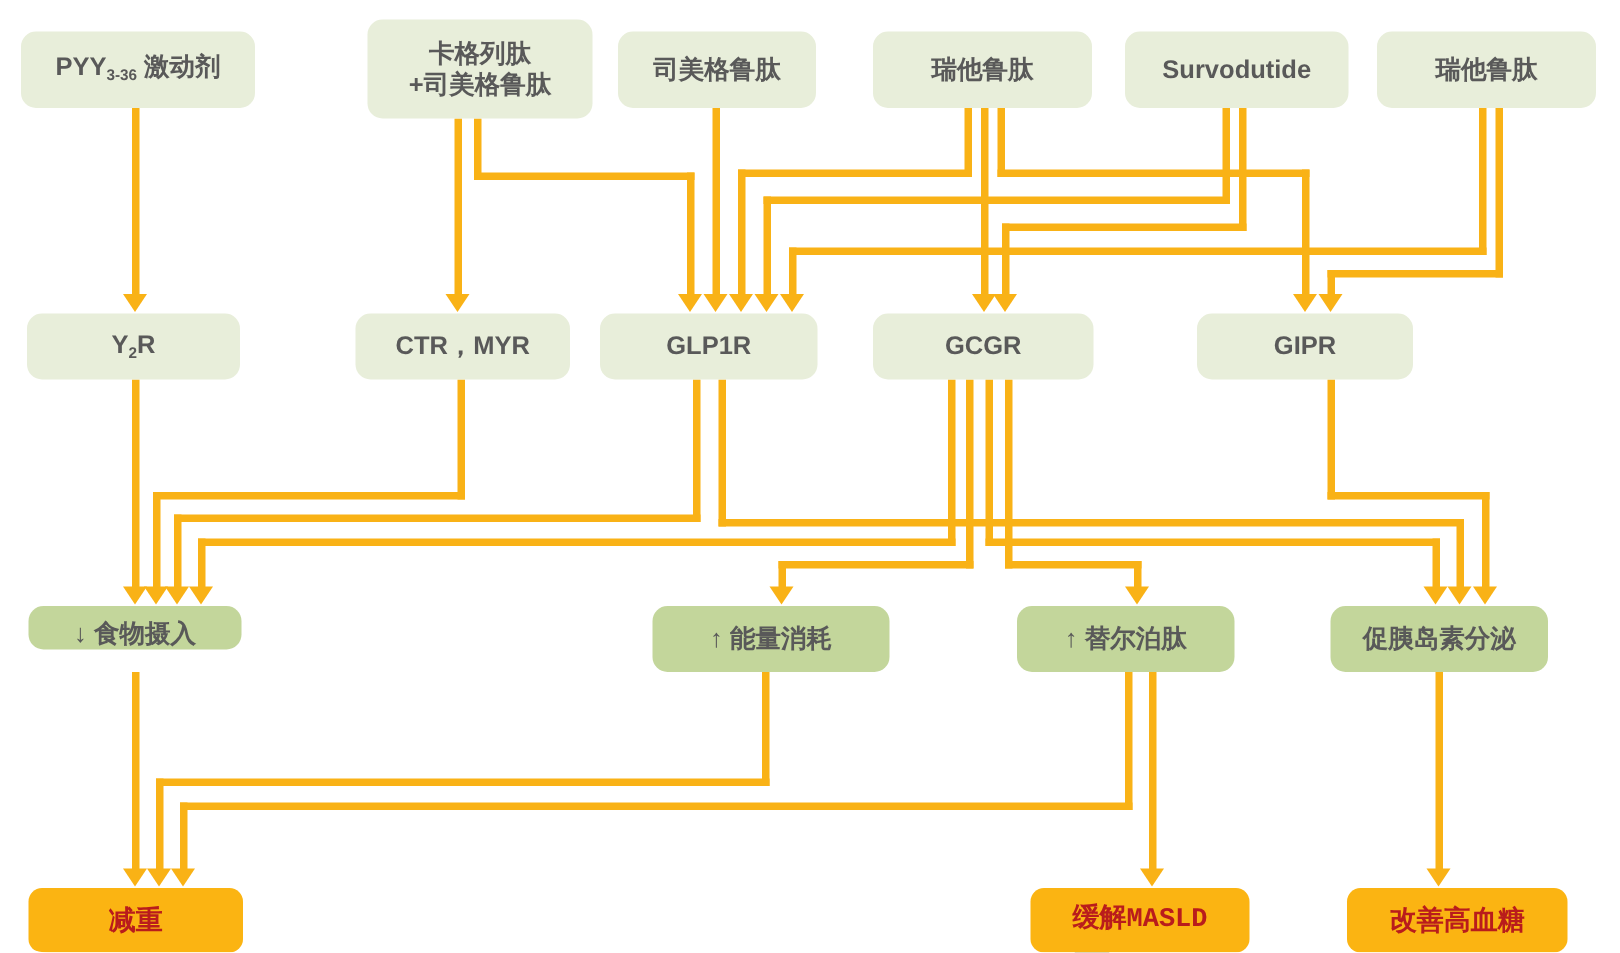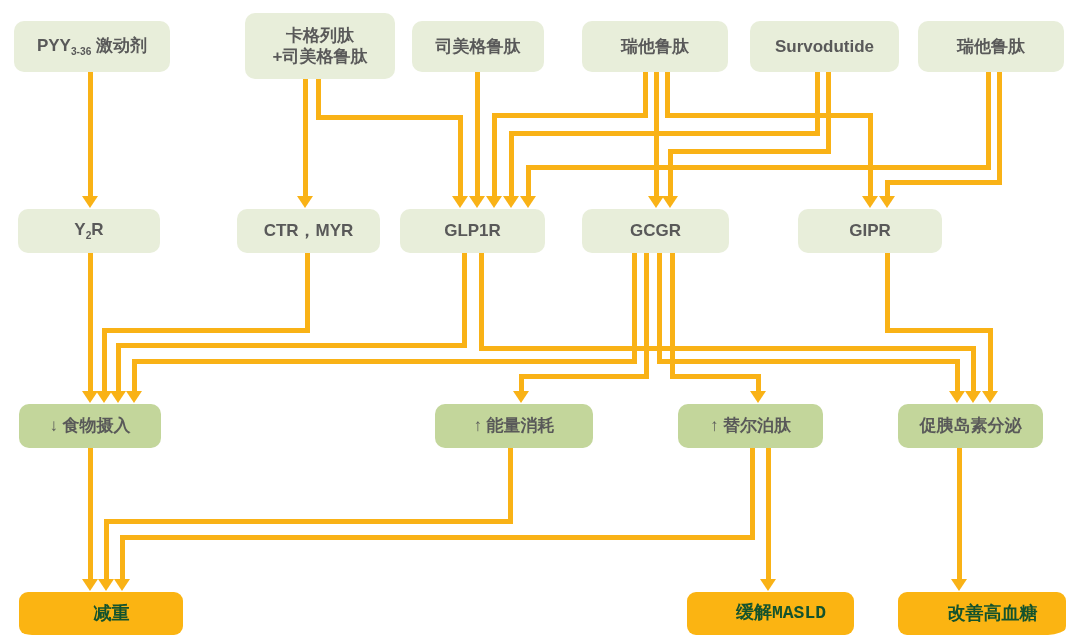--- a/index.html
+++ b/index.html
@@ -8,21 +8,21 @@
     font-family:"Liberation Sans","DejaVu Sans",sans-serif;
     border-radius:32px;
   }
   .box{
     position:absolute;display:flex;align-items:center;justify-content:center;
     text-align:center;font-weight:bold;color:var(--text,#595959);
     font-size:17px;line-height:1.25;border-radius:10px;z-index:3;
   }
   .g1{background:var(--green-light,#E8EEDA);}
   .g2{background:var(--green-mid,#C3D69B);}
-  .org{background:var(--orange,#FBB412);color:#14532d;font-size:18px;border-radius:9px;padding-left:21px;}
+  .org{background:var(--orange,#FBB412);color:#b91c1c;font-size:18px;border-radius:9px;}
   .sub{font-size:0.6em;vertical-align:-0.35em;font-weight:bold;}
   #arrows div{position:absolute;}
   .hseg,.vseg{background:var(--arrow,#F9B216);z-index:1;}
   .ahead{
     width:0;height:0;z-index:2;
     border-left:8px solid transparent;border-right:8px solid transparent;
     border-top:12px solid var(--arrow,#F9B216);
   }
   .dot{
     position:absolute;width:26px;height:26px;border-radius:50%;
@@ -152,30 +152,30 @@
   <div class="box g1" style="left:400px;top:209px;width:145px;height:44px;">
     <span>GLP1R</span>
   </div>
   <div class="box g1" style="left:582px;top:209px;width:147px;height:44px;">
     <span>GCGR</span>
   </div>
   <div class="box g1" style="left:798px;top:209px;width:144px;height:44px;">
     <span>GIPR</span>
   </div>
 
-  <div class="box g2" style="left:19px;top:404px;width:142px;height:44px;">
+  <div class="box g2" style="left:19px;top:404px;width:142px;height:29px;align-items:flex-end;">
     <span>↓ 食物摄入</span>
   </div>
   <div class="box g2" style="left:435px;top:404px;width:158px;height:44px;">
     <span>↑ 能量消耗</span>
   </div>
   <div class="box g2" style="left:678px;top:404px;width:145px;height:44px;">
     <span>↑ 替尔泊肽</span>
   </div>
-  <div class="box g2" style="left:887px;top:404px;width:145px;height:44px;margin-left:11px;">
+  <div class="box g2" style="left:887px;top:404px;width:145px;height:44px;">
     <span>促胰岛素分泌</span>
   </div>
 
   <div class="dot" style="left:715px;top:628px;"></div>
   <div class="box org" style="left:19px;top:592px;width:143px;height:43px;">
     <span>减重</span>
   </div>
   <div class="box org" style="left:687px;top:592px;width:146px;height:43px;font-family:Liberation Mono, monospace;">
     <span>缓解MASLD</span>
   </div>

